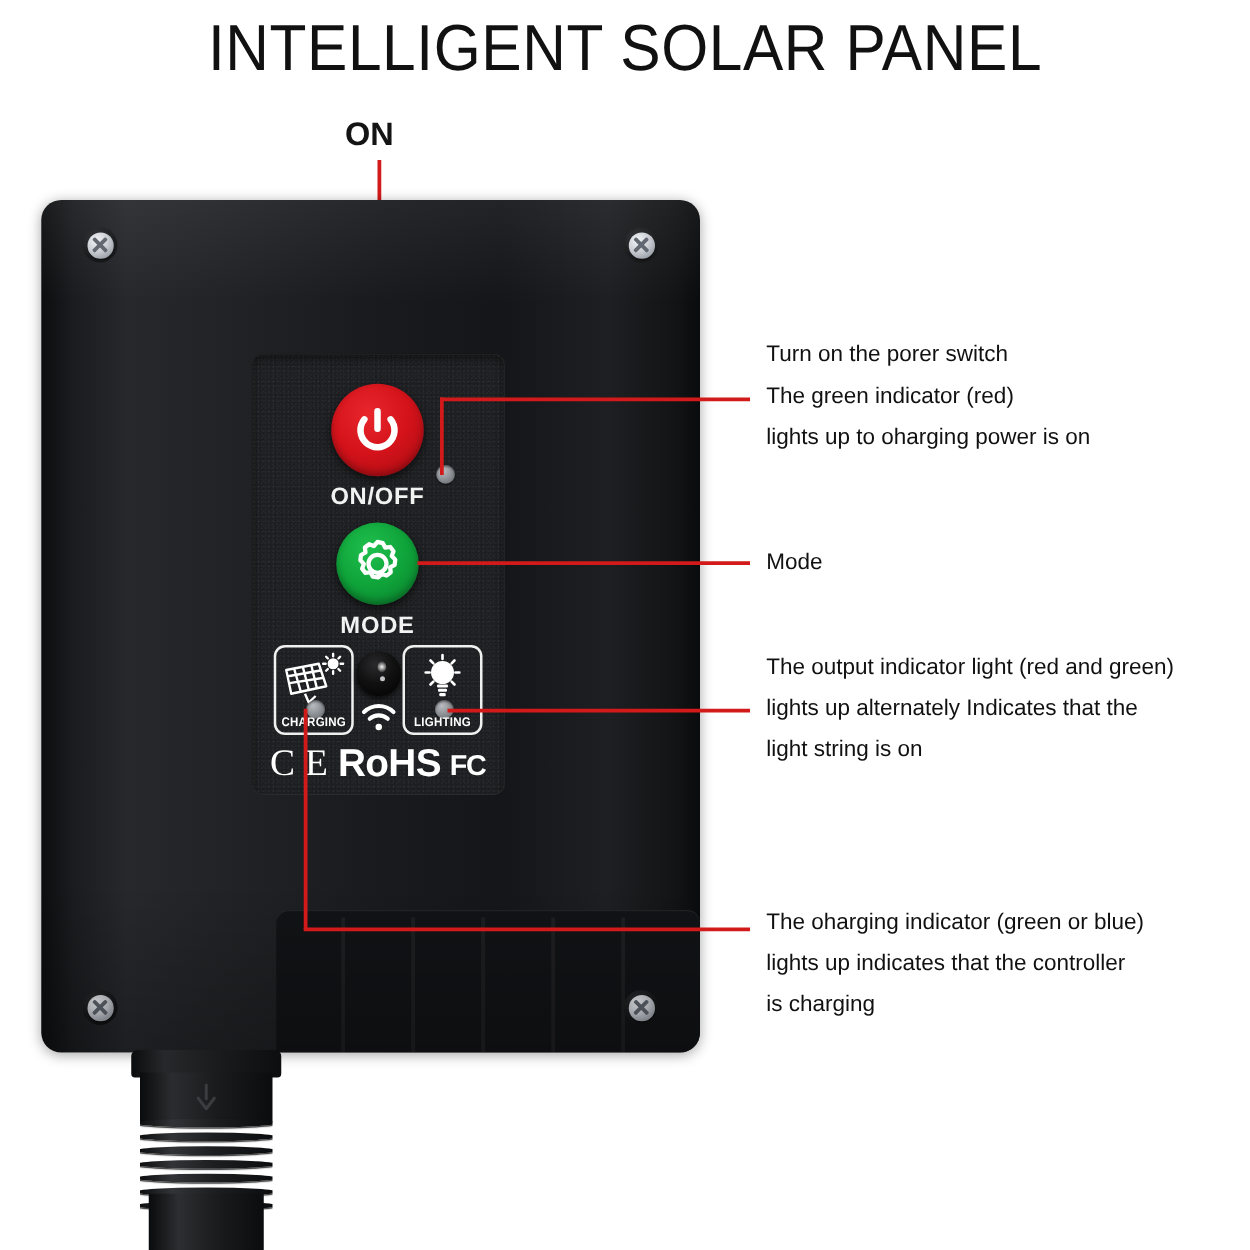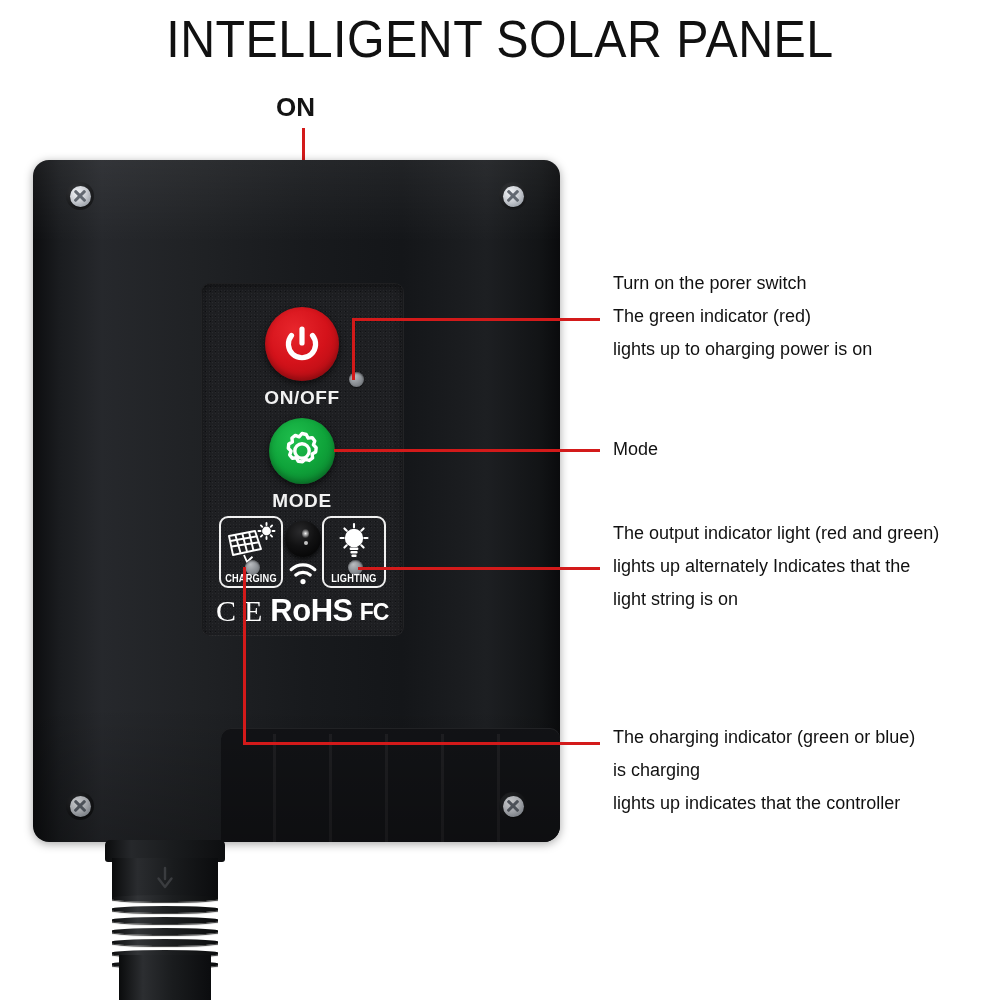--- a/index.html
+++ b/index.html
@@ -526,17 +526,17 @@
   </div>
 
   <div class="callout" style="left:613px; top:517px;">
     <span class="line">The output indicator light (red and green)</span>
     <span class="line">lights up alternately Indicates that the</span>
     <span class="line">light string is on</span>
   </div>
 
   <div class="callout" style="left:613px; top:692px;margin-top:29px;">
     <span class="line">The oharging indicator (green or blue)</span>
+    <span class="line">lights up indicates that the controller</span>
     <span class="line">is charging</span>
-    <span class="line">lights up indicates that the controller</span>
   </div>
 
 </div>
 
 </body></html>

